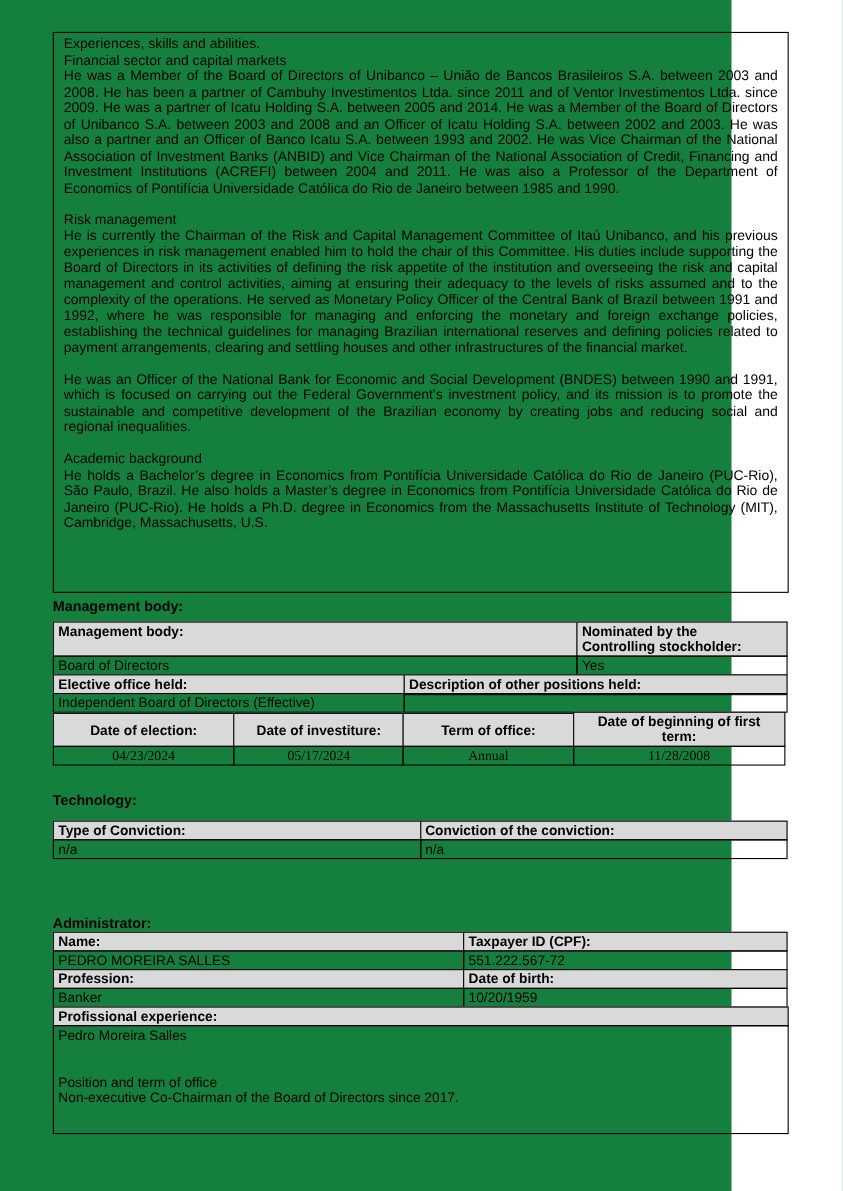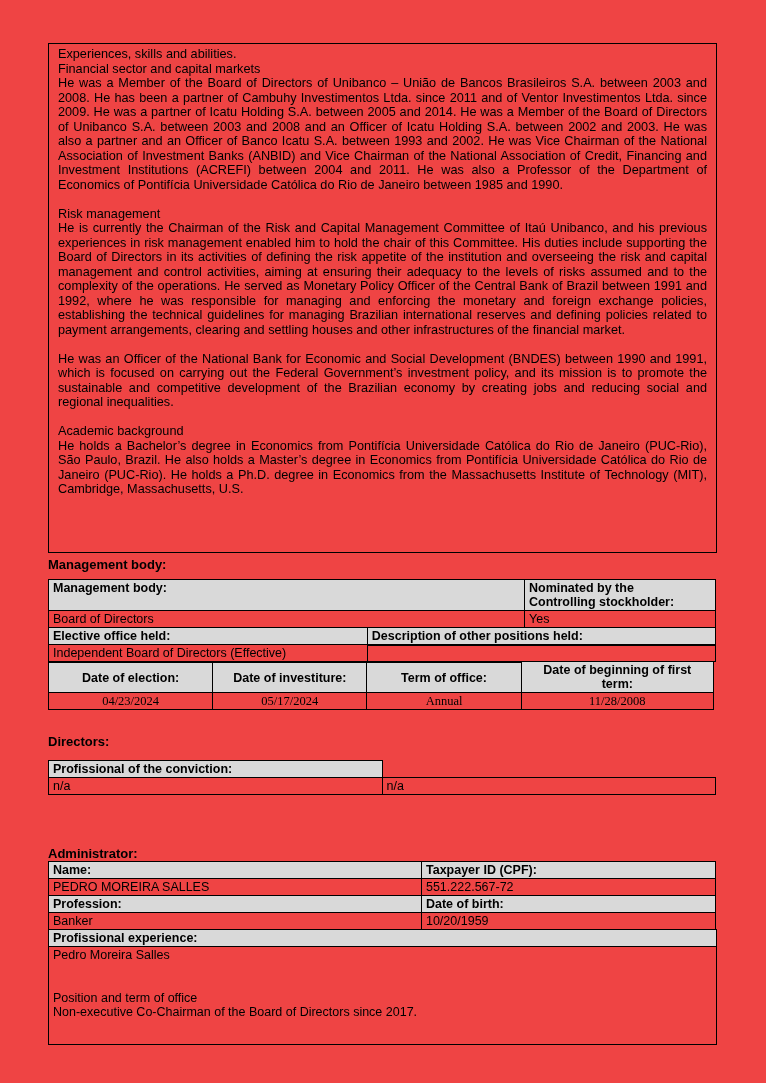--- a/index.html
+++ b/index.html
@@ -2,21 +2,21 @@
 <html><head>
 <meta charset="utf-8">
 <style>
   * { margin:0; padding:0; box-sizing:border-box; }
   html,body { background:#ffffff; }
   body {
     width:766px; height:1083px; overflow:hidden;
     font-family:"Liberation Sans", sans-serif;
     color:#000;
   }
-  .page { position:relative; width:766px; height:1083px; padding:43px 48px 0 48px; background:#ef4444; }
+  .page { position:relative; width:665px; height:1083px; padding:29px 48px 0 48px; background:#15803d; }
 
   
   .bio-box {
     width:669px; min-height:510px;
     border:1px solid #000;
     padding:3px 9px 4px 9px;
     font-size:12.7px; line-height:14.5px;
     text-align:justify;
   }
   .bio-section { margin-top:0; }
@@ -101,25 +101,26 @@
 term:</div>
     </div>
     <div class="trow">
       <div class="tc ctr" style="width:24.7%">04/23/2024</div>
       <div class="tc ctr" style="width:23.2%">05/17/2024</div>
       <div class="tc ctr" style="width:23.2%">Annual</div>
       <div class="tc ctr" style="width:28.9%">11/28/2008</div>
     </div>
   </div>
 
-  <div class="sec-heading conv">Directors:</div>
+  <div class="sec-heading conv">Technology:</div>
 
   <div class="tbl">
     <div class="trow">
-      <div class="tc hdr" style="width:50%">Profissional of the conviction:</div>
+      <div class="tc hdr" style="width:50%">Type of Conviction:</div>
+      <div class="tc hdr" style="width:50%">Conviction of the conviction:</div>
     </div>
     <div class="trow">
       <div class="tc" style="width:50%">n/a</div>
       <div class="tc" style="width:50%">n/a</div>
     </div>
   </div>
 
   <div class="sec-heading admin">Administrator:</div>
 
   <div class="tbl">

